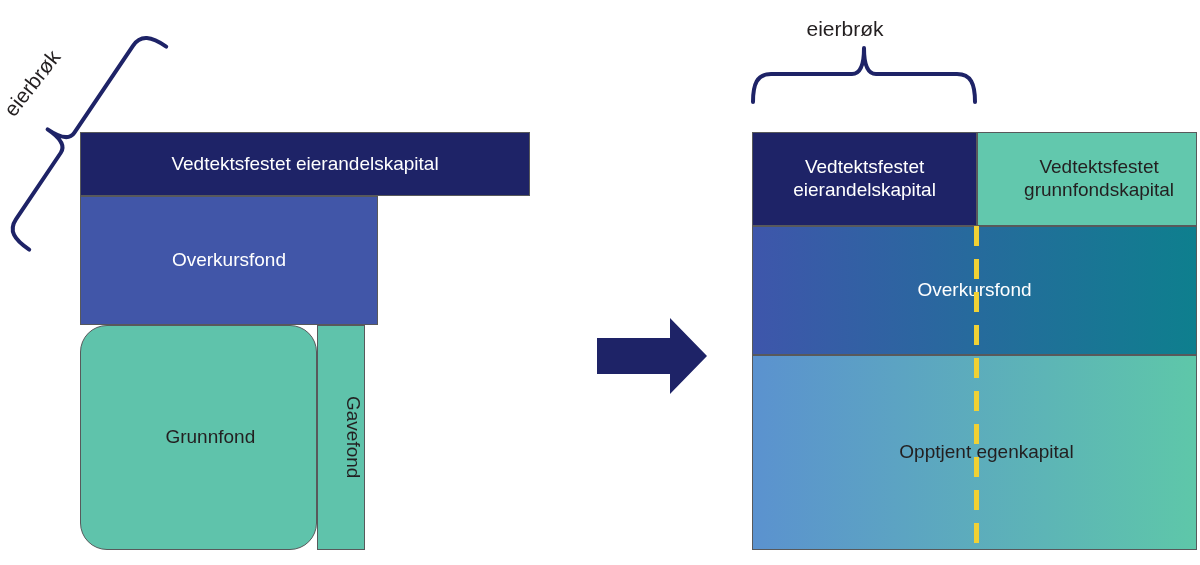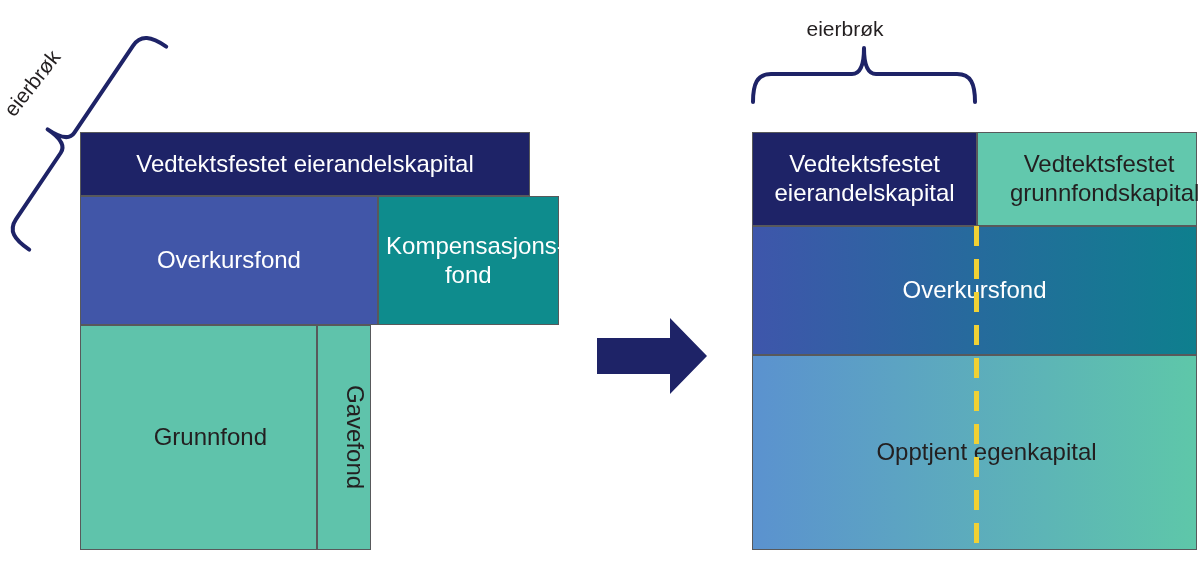--- a/index.html
+++ b/index.html
@@ -12,41 +12,41 @@
   .brace-label{font-family:"Liberation Sans",sans-serif;font-size:21px;fill:#231f20;}
   .arrow{fill:#1e2367;}
 
   .chart{position:absolute;z-index:2;box-sizing:border-box;}
   .chart.left{left:80px;top:132px;width:450px;height:418px;}
   .chart.right{left:752px;top:132px;width:445px;height:418px;}
   .row{display:flex;width:100%;box-sizing:border-box;}
   .cell{
     box-sizing:border-box;border:1px solid #58595b;
     display:flex;align-items:center;justify-content:center;text-align:center;
-    font-size:24px;line-height:1.2;
+    font-size:19px;line-height:1.2;
   }
   .light{color:#ffffff;}
   .dark{color:#231f20;padding-left:24px;}
   .navy{background:#1e2367;}
   .indigo{background:#4156a8;}
   .teal{background:#0e8c8d;}
   .blue{background:#588fce;}
   .seafoam{background:#5fc3ab;}
   .seafoam2{background:#62c8ad;}
   .grad2{background:linear-gradient(90deg,#3e56ab 0%,#0e7f8e 100%);}
   .grad3{background:linear-gradient(90deg,#5b92cf 0%,#5ec7a9 100%);}
 
   
   .r1{height:64px;}
   .r2{height:129px;}
   .r3{height:225px;}
   .w662{flex:0 0 66.2%;}
   .w338{flex:0 0 33.8%;}
   .w367{flex:0 0 36.7%;}
-  .w526{flex:0 0 52.6%;}
+  .w526{flex:0 0 52.6%;border-radius:27px;}
   .w107{flex:0 0 10.7%;}
   .vertical span{writing-mode:vertical-rl;}
 
   
   .rr1{height:94px;}
   .rr2{height:129px;}
   .rr3{height:195px;justify-content:center;}
   .w506{flex:0 0 50.6%;}
   .w494{flex:0 0 49.4%;}
   .cell span{display:block;max-width:92%;}
@@ -79,23 +79,20 @@
   <div class="chart left">
     <div class="row r1">
       <div class="cell navy light" style="flex:1">
         <span>Vedtektsfestet eierandelskapital</span>
       </div>
     </div>
     <div class="row r2">
       <div class="cell indigo light w662">
         <span>Overkursfond</span>
       </div>
-      <div class="cell teal light w338">
-        <span>Kompensasjons-fond</span>
-      </div>
     </div>
     <div class="row r3">
       <div class="cell seafoam dark w526">
         <span>Grunnfond</span>
       </div>
       <div class="cell seafoam dark w107 vertical">
         <span>Gavefond</span>
       </div>
     </div>
   </div>

